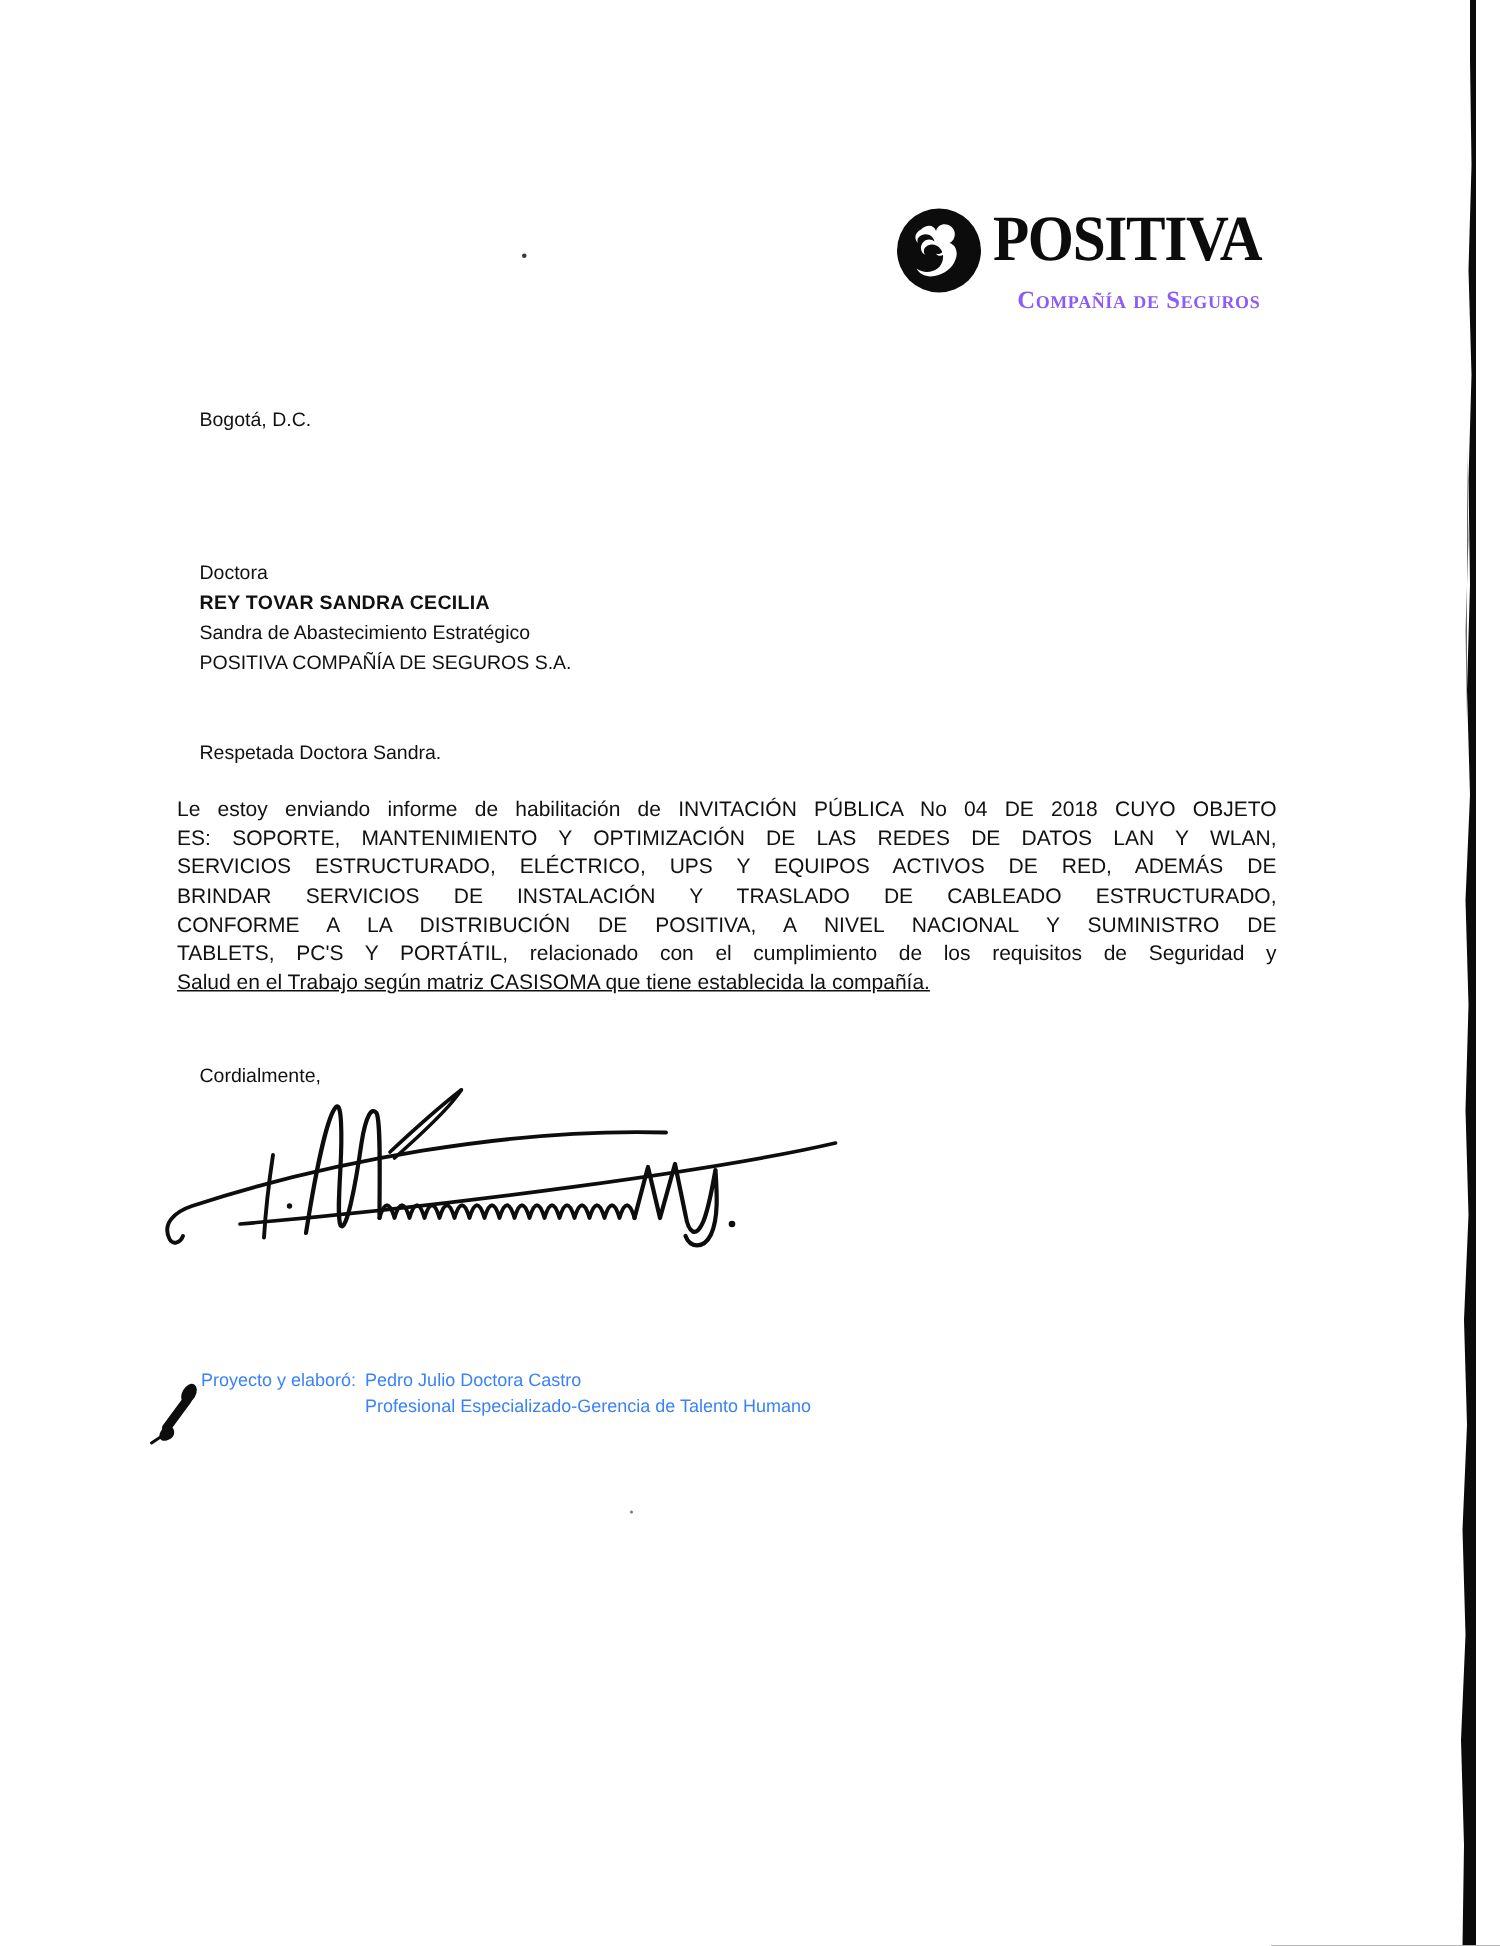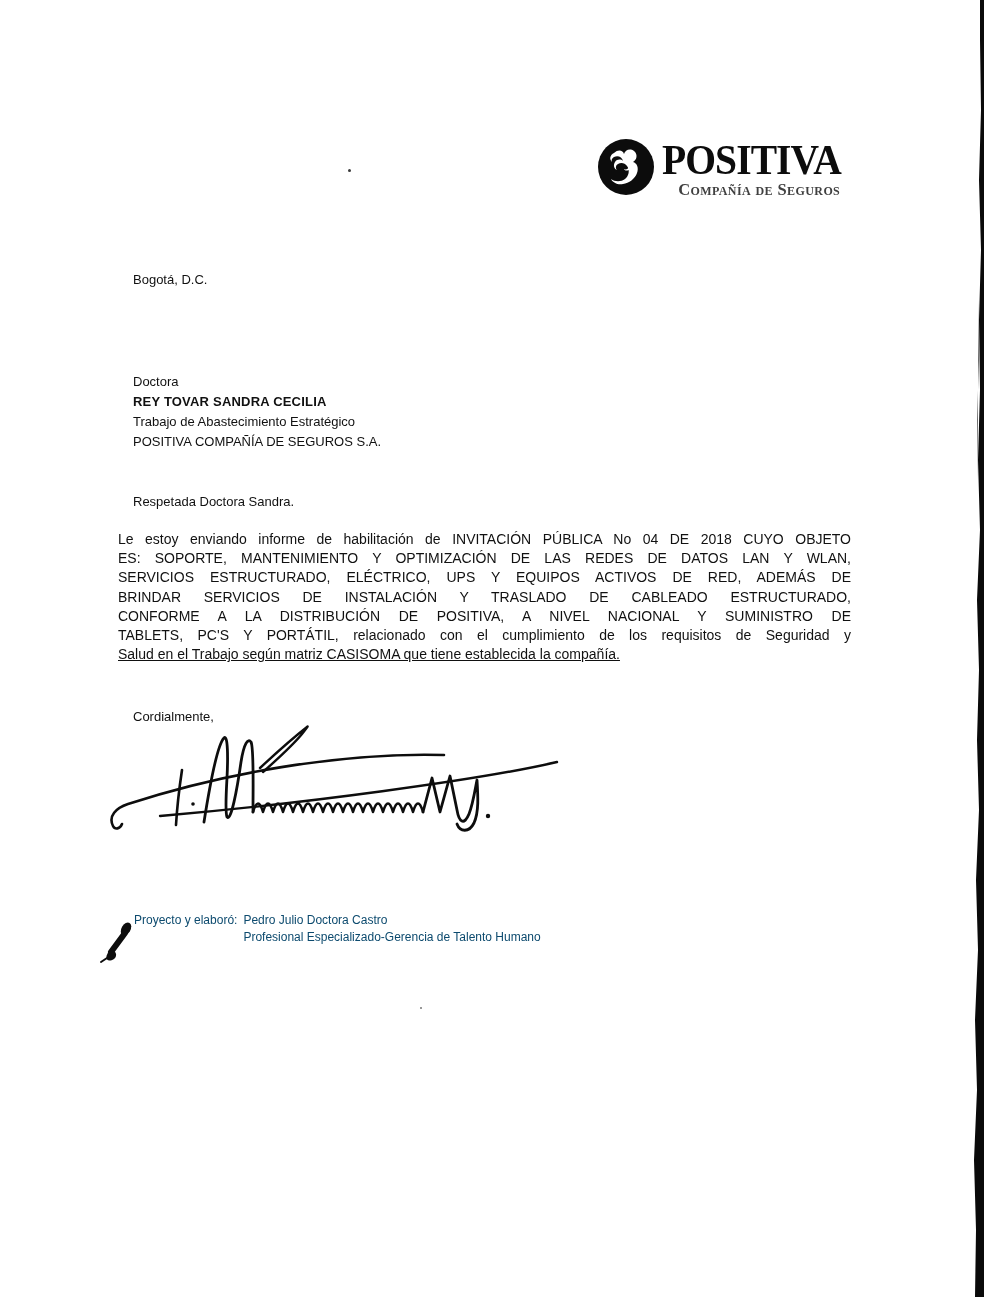--- a/index.html
+++ b/index.html
@@ -34,22 +34,22 @@
     transform: scaleX(0.92);
     transform-origin: left;
     white-space: nowrap;
   }
   .logo-tagline {
     font-family: "Liberation Serif", serif;
     font-variant: small-caps;
     font-weight: bold;
     font-size: 16.5px;
     letter-spacing: 0.4px;
-    color: #404040;
-    margin-top: 1px;
+    color: #8b5cf6;
+    margin-top: 11px;
     white-space: nowrap;
   }
 
   
   .txt { position: absolute; left: 133px; font-size: 13px; line-height: 20px; }
   .city-line      { top: 270px; }
   .recipient      { top: 372px; }
   .greeting       { top: 492px; }
   .closing        { top: 707px; }
   .signer         { top: 820px; }
@@ -67,21 +67,21 @@
   .body-line.last-line { text-align-last: left; text-decoration: underline; }
 
   
   .footer {
     position: absolute;
     left: 134px;
     top: 912px;
     font-size: 12px;
     line-height: 16.5px;
     display: flex;
-    color: #0c4a6e;
+    color: #3b82f6;
   }
   .footer-label { white-space: nowrap; margin-right: 6px; }
 
   
   .signature { position: absolute; left: 100px; top: 712px; width: 470px; height: 135px; }
   .pen-mark  { position: absolute; left: 98px;  top: 916px; width: 46px;  height: 48px; }
   .scan-bar  { position: absolute; left: 970px; top: 0;     width: 16px;  height: 1297px; }
   .speck {
     position: absolute;
     width: 3px; height: 3px;
@@ -111,21 +111,21 @@
       <div class="logo-brand">POSITIVA</div>
       <div class="logo-tagline">Compañía de Seguros</div>
     </div>
   </div>
 
   <div class="txt city-line">Bogotá, D.C.</div>
 
   <div class="txt recipient">
     <div>Doctora</div>
     <div class="bold-name">REY TOVAR SANDRA CECILIA</div>
-    <div>Trabajo de Abastecimiento Estratégico</div>
+    <div>Sandra de Abastecimiento Estratégico</div>
     <div>POSITIVA COMPAÑÍA DE SEGUROS S.A.</div>
   </div>
 
   <div class="txt greeting">Respetada Doctora Sandra.</div>
 
   <div class="body-par">
     <div class="body-line">Le estoy enviando informe de habilitación de INVITACIÓN PÚBLICA No 04 DE 2018 CUYO OBJETO</div>
     <div class="body-line">ES: SOPORTE, MANTENIMIENTO Y OPTIMIZACIÓN DE LAS REDES DE DATOS LAN Y WLAN,</div>
     <div class="body-line">SERVICIOS ESTRUCTURADO, ELÉCTRICO, UPS Y EQUIPOS ACTIVOS DE RED, ADEMÁS DE</div>
     <div class="body-line">BRINDAR SERVICIOS DE INSTALACIÓN Y TRASLADO DE CABLEADO ESTRUCTURADO,</div>

